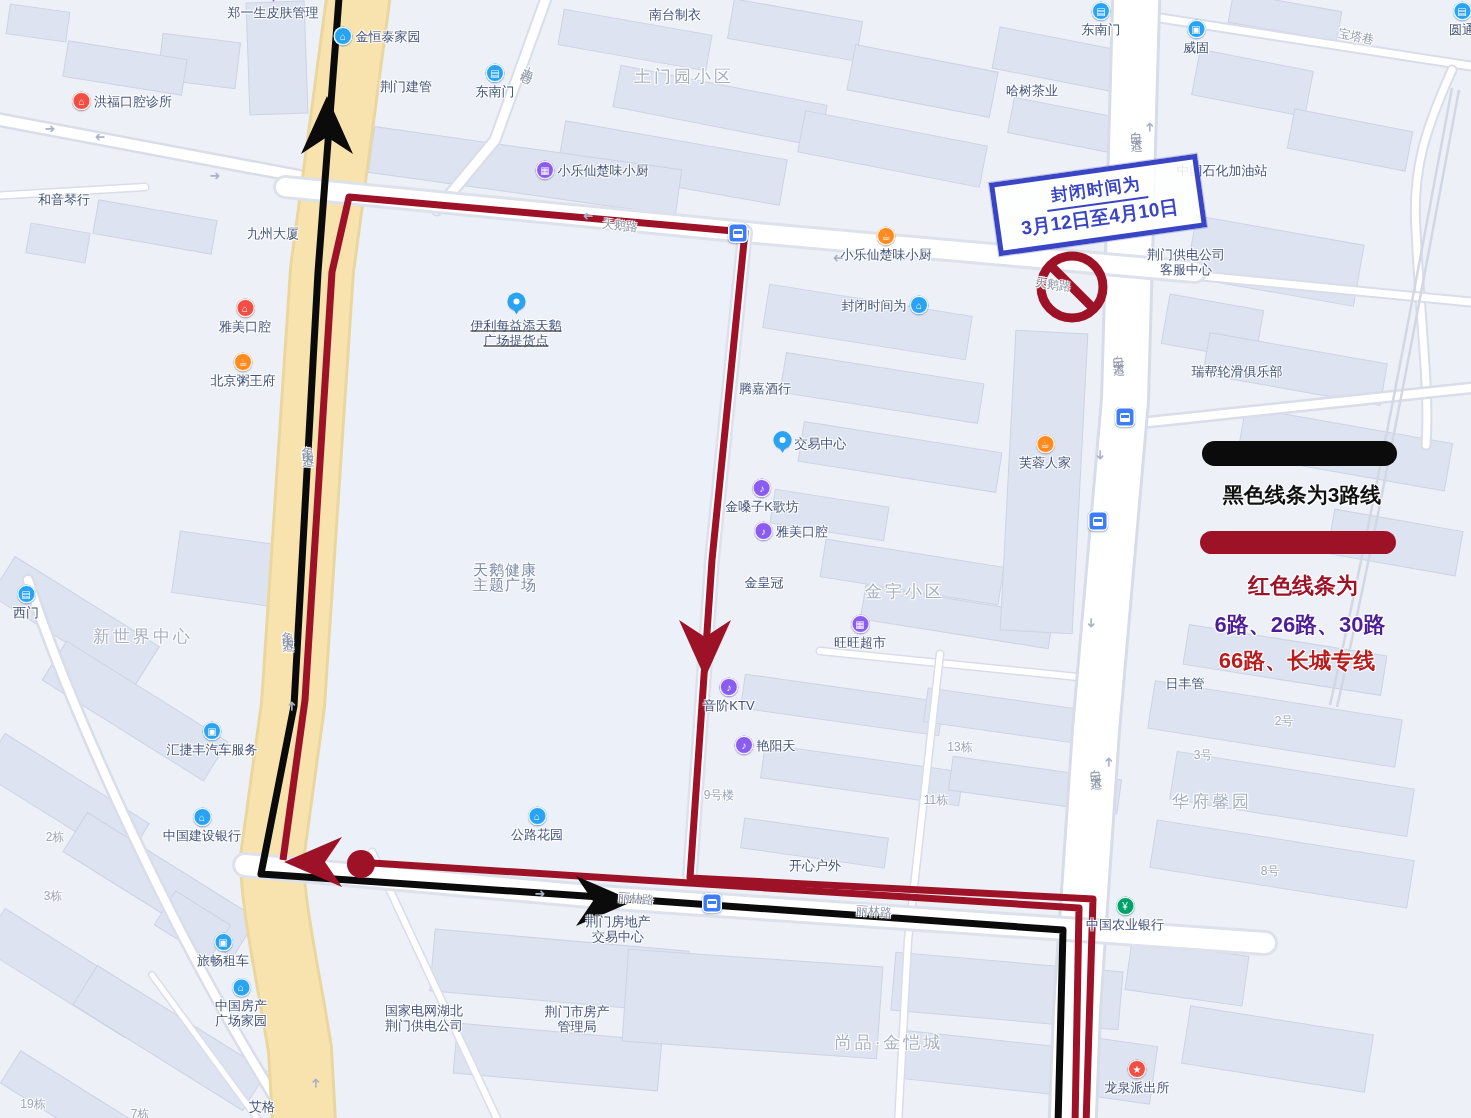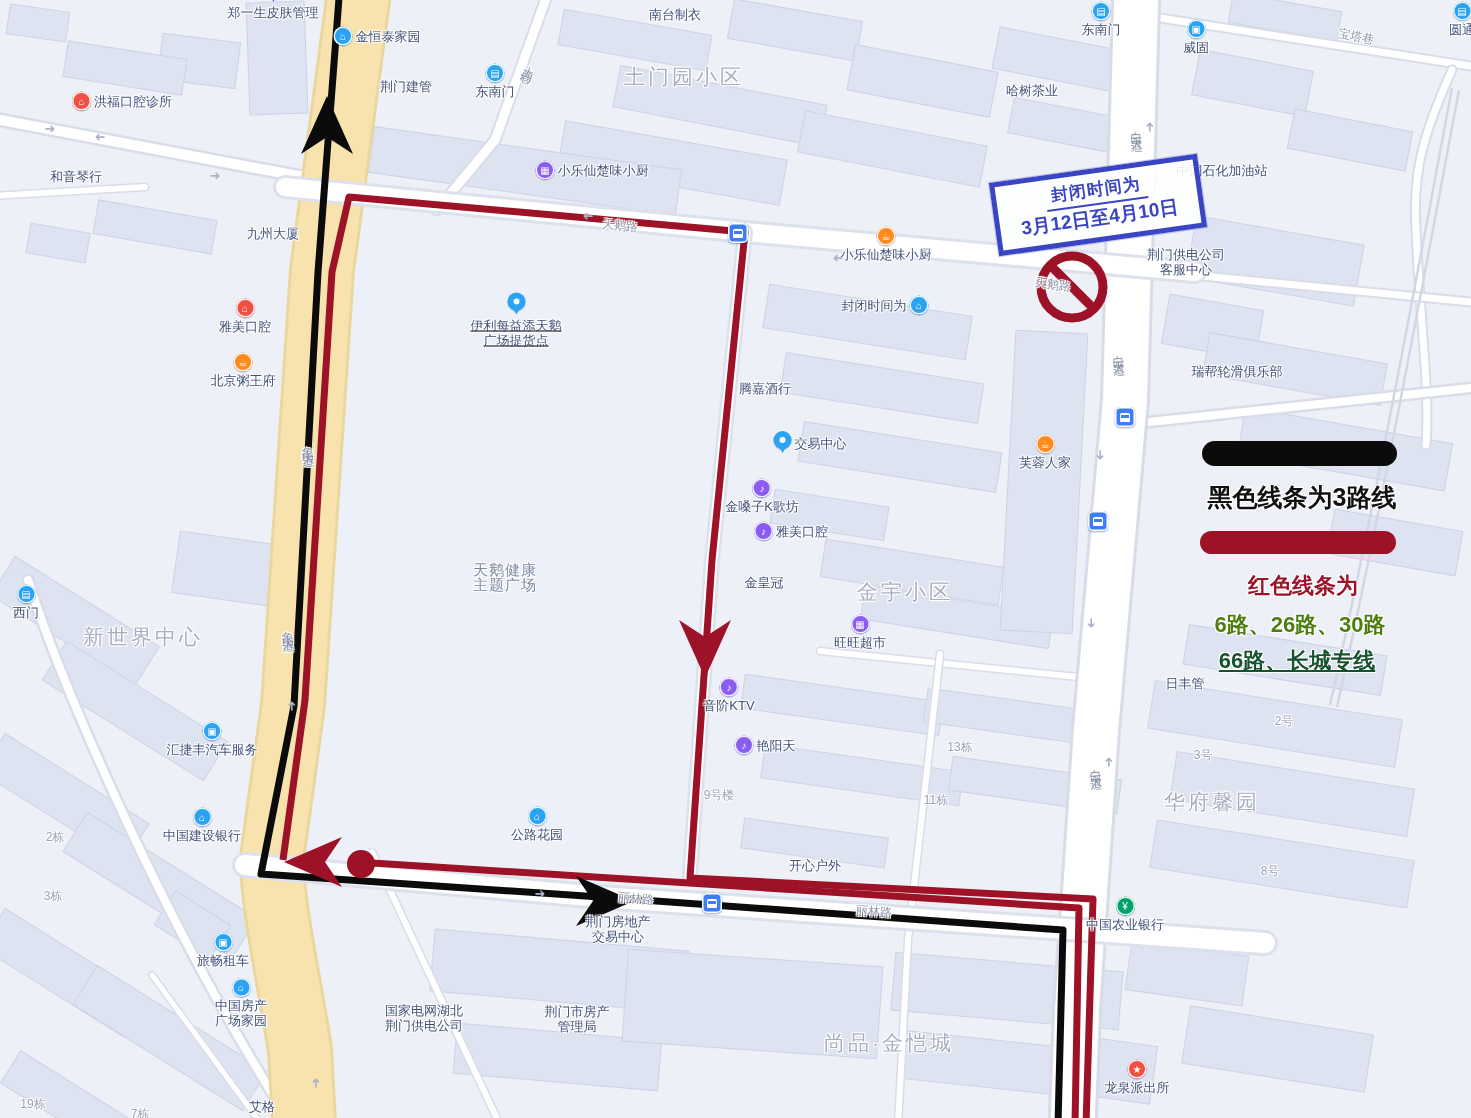--- a/index.html
+++ b/index.html
@@ -9,21 +9,21 @@
     font-family:"Liberation Sans","DejaVu Sans",sans-serif;
   }
   .stage svg{position:absolute;left:0;top:0;z-index:1;}
   #poi-layer{position:absolute;left:0;top:0;width:100%;height:100%;z-index:3;}
   .poi{position:absolute;display:flex;align-items:center;gap:3px;
        transform:translate(-50%,-50%);white-space:nowrap;}
   .poi.col{flex-direction:column;gap:1px;}
   .ptxt{font-size:13px;color:#41517a;text-align:center;line-height:15px;
         text-shadow:-1px -1px 0 #fff,1px -1px 0 #fff,-1px 1px 0 #fff,1px 1px 0 #fff,0 0 3px #fff;}
   .poi.s-area .ptxt{color:#9aa3b8;font-size:12px;}
-  .poi.s-big  .ptxt{color:#a6aec2;font-size:21px;letter-spacing:3px;}
+  .poi.s-big  .ptxt{color:#a6aec2;font-size:17px;letter-spacing:3px;}
   .poi.s-mid  .ptxt{color:#7c89a6;font-size:15px;letter-spacing:1px;}
   .poi.s-road .ptxt{color:#8c95a8;font-size:12px;}
   .poi.vert .ptxt{writing-mode:vertical-rl;letter-spacing:3px;line-height:14px;}
   .micon{width:19px;height:19px;border-radius:50%;color:#fff;display:flex;
          align-items:center;justify-content:center;font-size:10px;flex:0 0 auto;
          box-shadow:0 1px 1px rgba(40,60,120,.35), inset 0 0 0 1.5px rgba(255,255,255,.9);}
   .pinw{position:relative;width:18px;height:24px;flex:0 0 auto;}
   .pinw .ph{position:absolute;left:0;top:0;width:18px;height:18px;border-radius:50%;
             box-shadow:0 1px 1px rgba(40,60,120,.35);}
   .pinw .pt{position:absolute;left:5px;top:15px;width:0;height:0;
@@ -209,21 +209,21 @@
         <span class="ptxt">
           <div>东南门</div>
         </span>
       </div>
       <div class="poi s-poi" style="left: 122px; top: 101px;">
         <span class="micon" style="background: rgb(241, 79, 67);">⌂</span>
         <span class="ptxt">
           <div>洪福口腔诊所</div>
         </span>
       </div>
-      <div class="poi s-poi" style="left: 64px; top: 176px; margin-left: 12px;">
+      <div class="poi s-poi" style="left: 64px; top: 199px;">
         <span class="ptxt">
           <div>和音琴行</div>
         </span>
       </div>
       <div class="poi s-poi" style="left: 273px; top: 233px;">
         <span class="ptxt">
           <div>九州大厦</div>
         </span>
       </div>
       <div class="poi s-poi col" style="left: 245px; top: 316px;">
@@ -611,20 +611,20 @@
       <div class="rarrow" style="left: 291px; top: 706px; transform: translate(-50%, -50%) rotate(-90deg);">➜</div>
     </div>
 
   <div class="notice">
     <span class="n1">封闭时间为</span><br>
     <span class="n2">3月12日至4月10日</span>
   </div>
 
   <div class="legend">
     <div class="lbar" style="left:1202px;top:441px;width:195px;height:25px;background:#0b0b0b;"></div>
-    <div class="ltxt" style="left:1302px;top:481px;font-size:25px;color:#111;">黑色线条为3路线</div>
+    <div class="ltxt" style="left:1302px;top:481px;font-size:21px;color:#111;">黑色线条为3路线</div>
     <div class="lbar" style="left:1200px;top:531px;width:196px;height:23px;background:#9d1226;"></div>
     <div class="ltxt" style="left:1303px;top:571px;font-size:22px;color:#9d1226;">红色线条为</div>
-    <div class="ltxt" style="left:1300px;top:610px;font-size:22px;color:#4d7c0f;">6路、26路、30路</div>
-    <div class="ltxt" style="left:1297px;top:646px;font-size:22px;color:#14532d;text-decoration:underline;">66路、长城专线</div>
+    <div class="ltxt" style="left:1300px;top:610px;font-size:22px;color:#4c1d95;">6路、26路、30路</div>
+    <div class="ltxt" style="left:1297px;top:646px;font-size:22px;color:#b91c1c;">66路、长城专线</div>
   </div>
 
 </div>
 
 </body></html>

